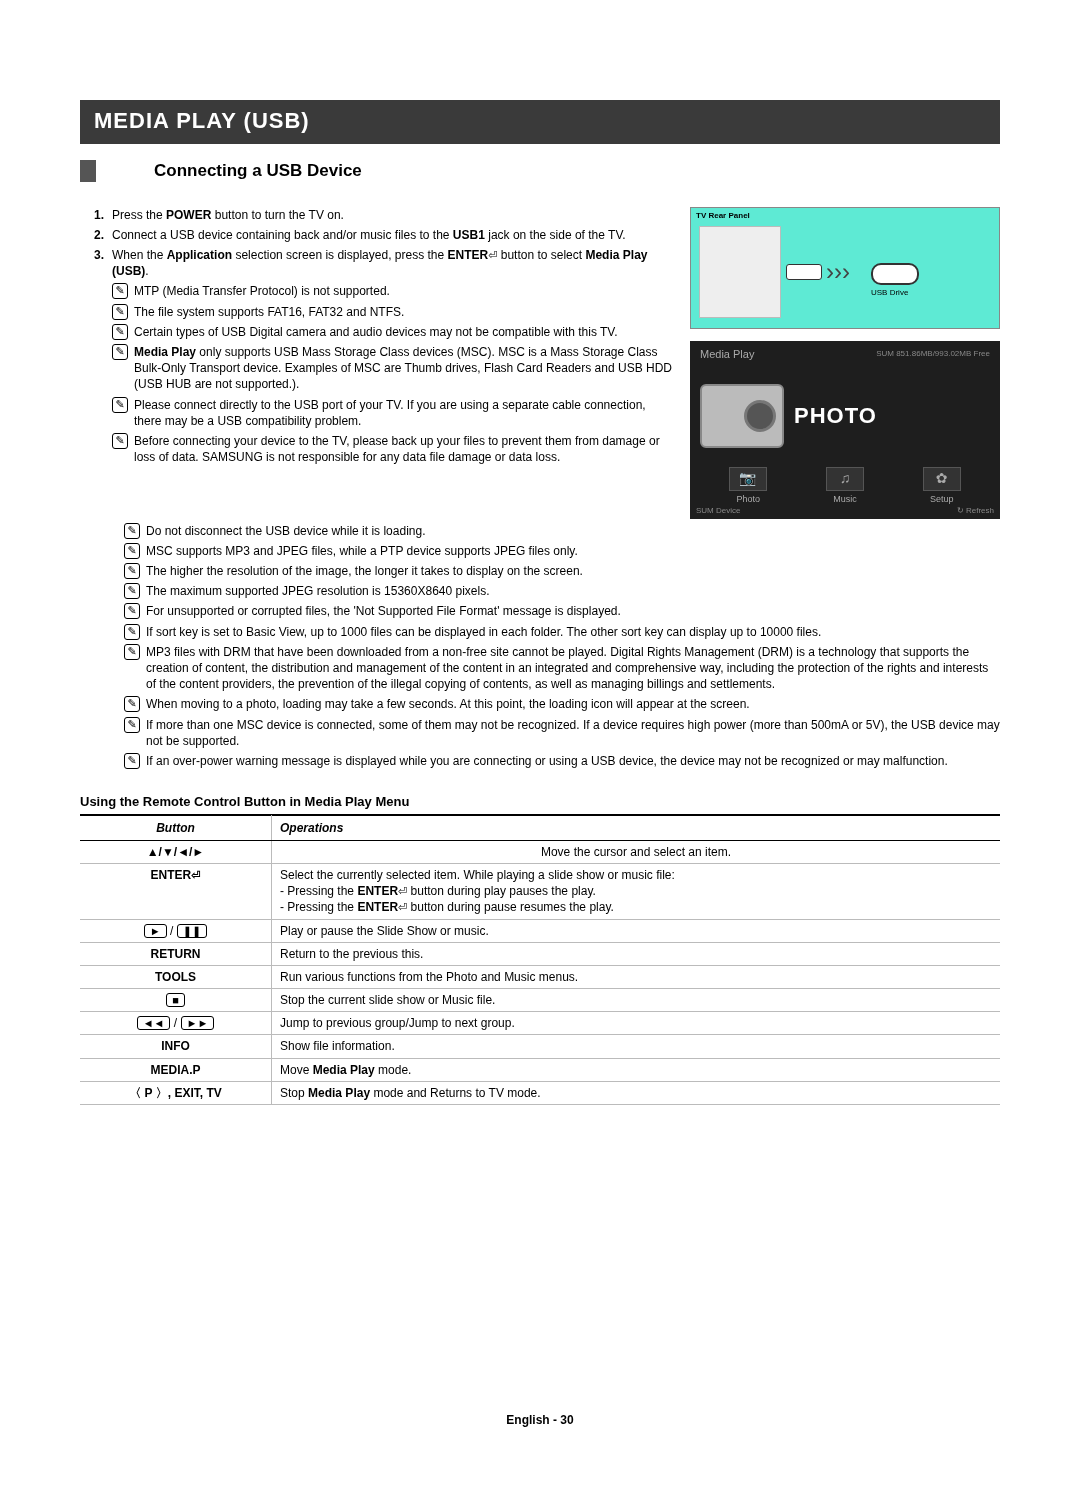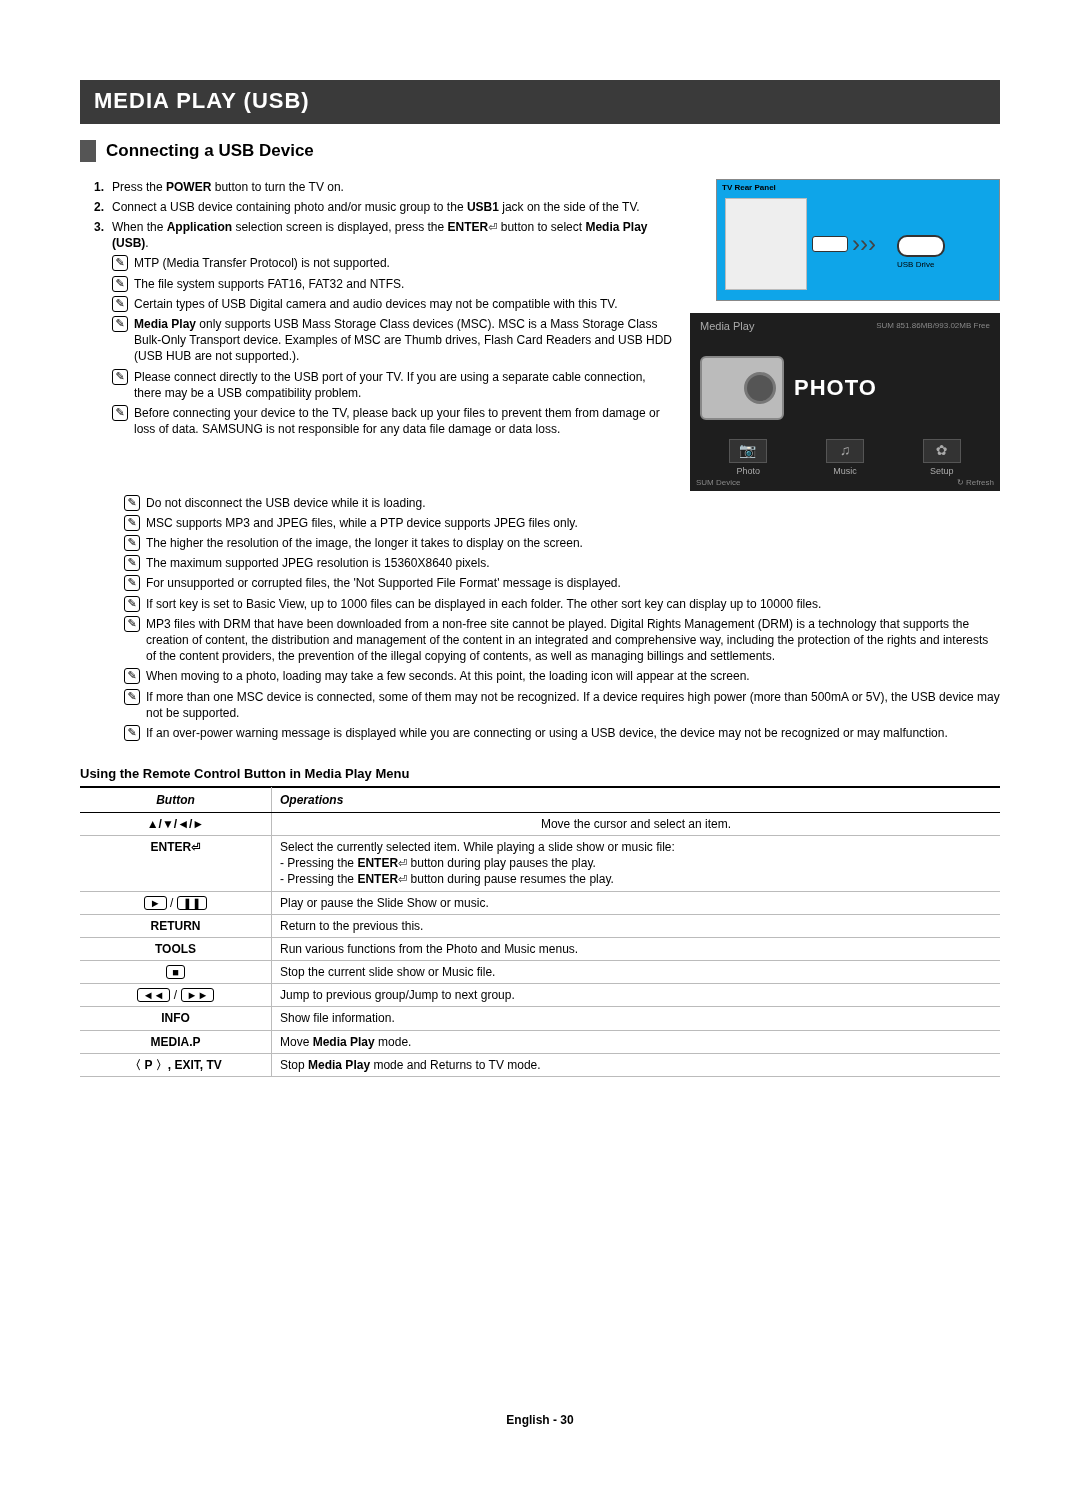--- a/index.html
+++ b/index.html
@@ -10,37 +10,38 @@
     color: #000;
     font-size: 12px;
     line-height: 1.35;
   }
   .page {
     width: 1080px;
     height: 1488px;
     margin: 0;
     position: relative;
     box-sizing: border-box;
-    padding: 80px 80px 60px 80px;
+    padding: 100px 80px 60px 80px;
     display: flex;
     flex-direction: column;
   }
   .chapter-bar {
     background: #3a3a3a;
     color: #fff;
     font-weight: bold;
     font-size: 22px;
     letter-spacing: 1px;
     padding: 6px 14px 8px 14px;
     margin-bottom: 16px;
   }
   .section-row {
     display: flex;
     align-items: center;
-    margin-bottom: 16px;
+    margin-bottom: 24px;
+    gap: 48px;
   }
   .section-block {
     width: 16px;
     height: 22px;
     background: #555;
     margin-right: 10px;
   }
   .section-title {
     font-weight: bold;
     font-size: 17px;
@@ -71,24 +72,23 @@
     border-radius: 3px;
     width: 14px;
     height: 14px;
     line-height: 13px;
     text-align: center;
   }
   .rear-panel {
     border: 1px solid #888;
     height: 120px;
     position: relative;
-    background: #0ea5e9;
+    background: #5eead4;
     margin-bottom: 12px;
     font-size: 8px;
-    margin-left: 26px;
   }
   .rear-panel .lbl { position: absolute; top: 3px; left: 5px; font-weight: bold; }
   .rear-panel .tv-body {
     position: absolute; left: 8px; top: 18px; width: 80px; height: 90px; background: #eee; border:1px solid #bbb;
   }
   .rear-panel .plug {
     position: absolute; left: 95px; top: 56px; width: 34px; height: 14px; background:#fff; border:1px solid #333; border-radius:3px;
   }
   .rear-panel .waves {
     position:absolute; left:135px; top:48px; font-size:24px; color:#444;
@@ -189,21 +189,21 @@
     <div class="section-title">Connecting a USB Device</div>
   </div>
 
   <div class="cols">
     <div class="col-main">
       <ol class="ol">
         <li>
           <span>Press the </span><b>POWER</b><span> button to turn the TV on.</span>
         </li>
         <li>
-          <span>Connect a USB device containing photo and/or music group to the </span><b>USB1</b><span> jack on the side of the TV.</span>
+          <span>Connect a USB device containing back and/or music files to the </span><b>USB1</b><span> jack on the side of the TV.</span>
         </li>
         <li>
           <span>When the </span><b>Application</b><span> selection screen is displayed, press the </span><b>ENTER</b><span class="enter-icon"></span><span> button to select </span><b>Media Play (USB)</b><span>.</span>
           <ul class="note-list" id="notes-narrow">
               <li>MTP (Media Transfer Protocol) is not supported.</li>
               <li>The file system supports FAT16, FAT32 and NTFS.</li>
               <li>Certain types of USB Digital camera and audio devices may not be compatible with this TV.</li>
             </ul>
           <ul class="note-list">
             <li><b>Media Play</b><span> only supports USB Mass Storage Class devices (MSC). MSC is a Mass Storage Class Bulk-Only Transport device. Examples of MSC are Thumb drives, Flash Card Readers and USB HDD (USB HUB are not supported.).</span></li>

